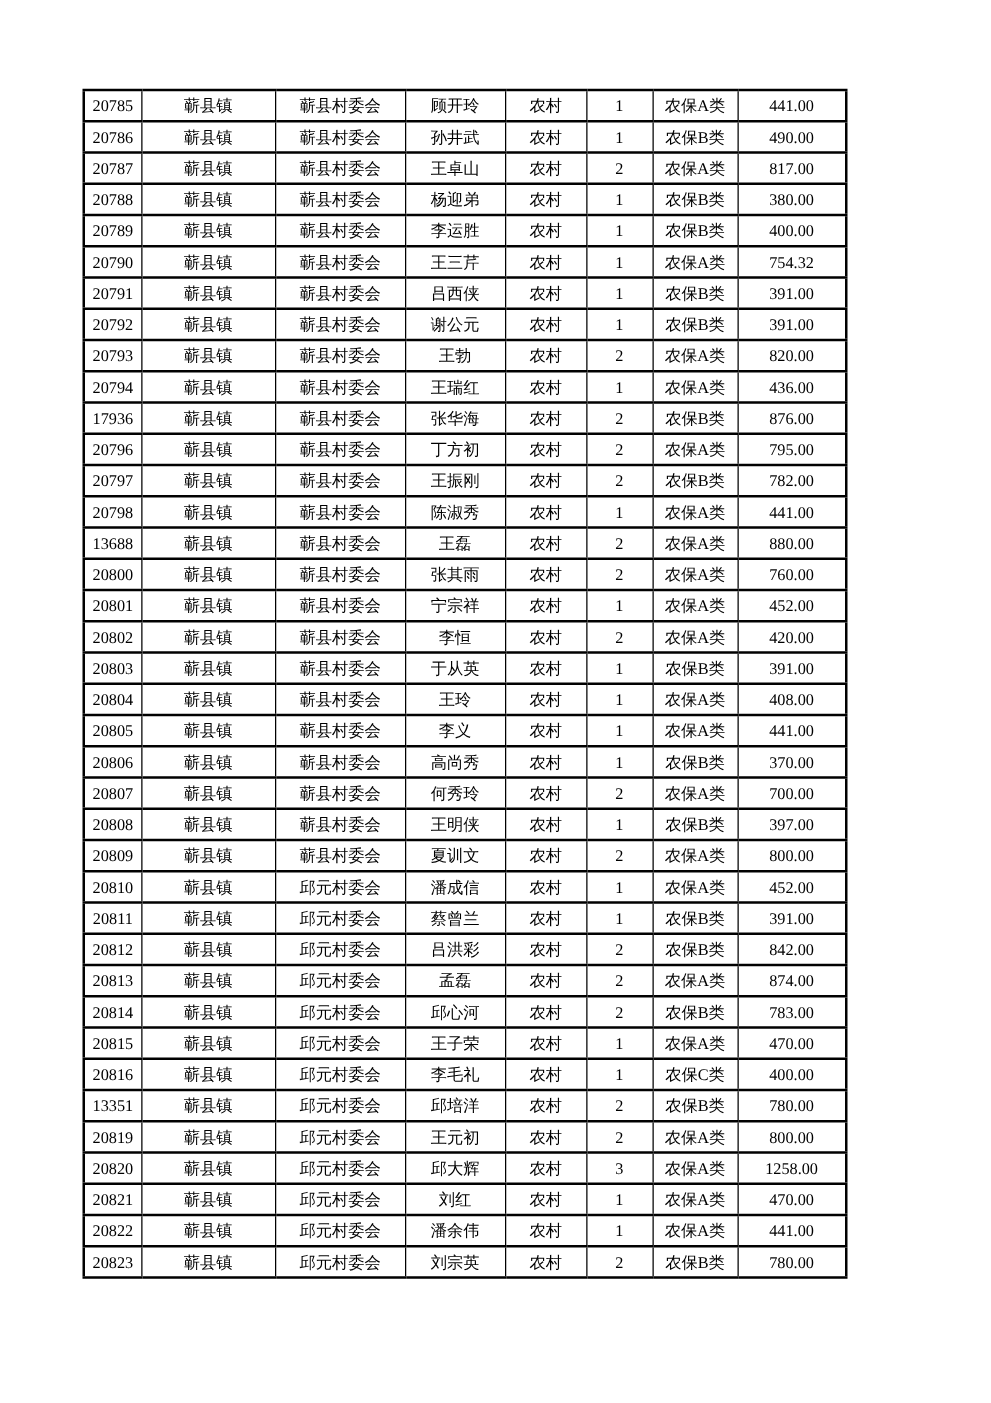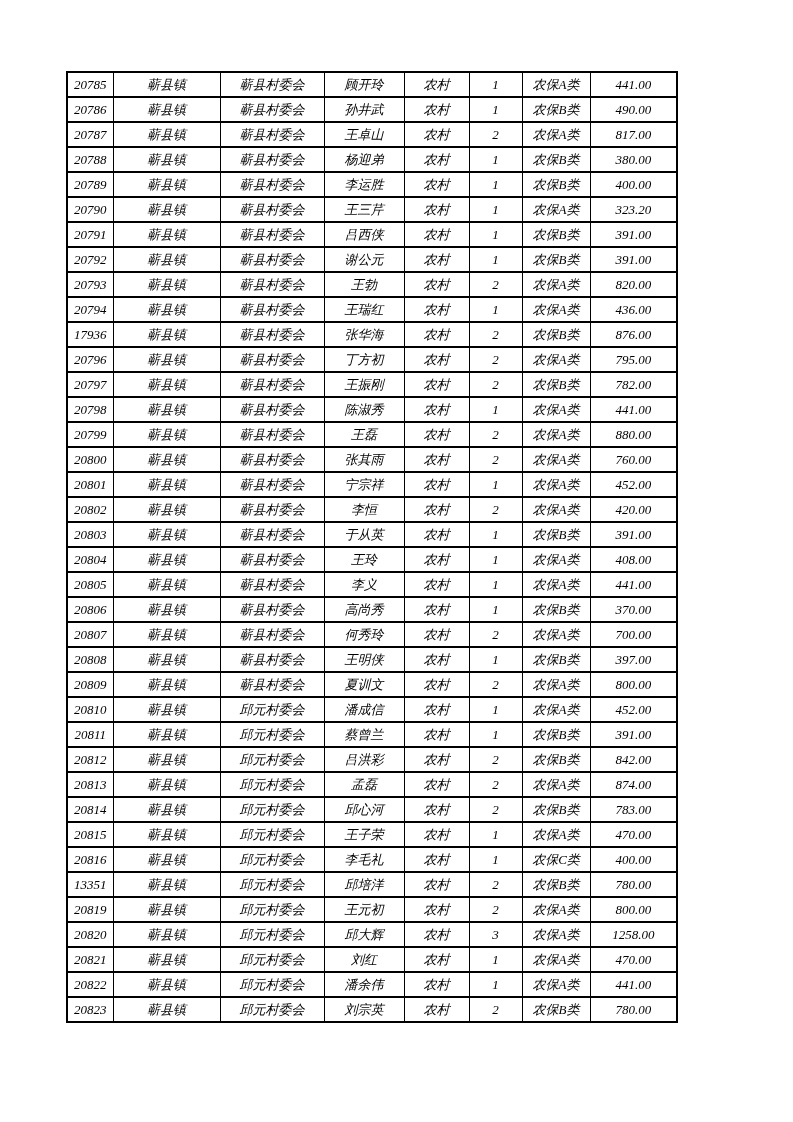--- a/index.html
+++ b/index.html
@@ -8,21 +8,20 @@
     background: #ffffff;
   }
   .sheet {
     position: relative;
     width: 793px;
     height: 1122px;
     background: #ffffff;
     overflow: hidden;
     font-family: "Liberation Serif", "DejaVu Serif", serif;
     color: #000000;
-    font-style: italic;
   }
   table.records {
     position: absolute;
     left: 66px;
     top: 71px;
     border-collapse: collapse;
     table-layout: fixed;
     border: 2px solid #000000;
   }
   table.records td {
@@ -116,21 +115,21 @@
           <td>400.00</td>
         </tr>
         <tr>
           <td>20790</td>
           <td>蕲县镇</td>
           <td>蕲县村委会</td>
           <td>王三芹</td>
           <td>农村</td>
           <td>1</td>
           <td>农保A类</td>
-          <td>323.20</td>
+          <td>754.32</td>
         </tr>
         <tr>
           <td>20791</td>
           <td>蕲县镇</td>
           <td>蕲县村委会</td>
           <td>吕西侠</td>
           <td>农村</td>
           <td>1</td>
           <td>农保B类</td>
           <td>391.00</td>
@@ -199,21 +198,21 @@
           <td>20798</td>
           <td>蕲县镇</td>
           <td>蕲县村委会</td>
           <td>陈淑秀</td>
           <td>农村</td>
           <td>1</td>
           <td>农保A类</td>
           <td>441.00</td>
         </tr>
         <tr>
-          <td>20799</td>
+          <td>13688</td>
           <td>蕲县镇</td>
           <td>蕲县村委会</td>
           <td>王磊</td>
           <td>农村</td>
           <td>2</td>
           <td>农保A类</td>
           <td>880.00</td>
         </tr>
         <tr>
           <td>20800</td>

